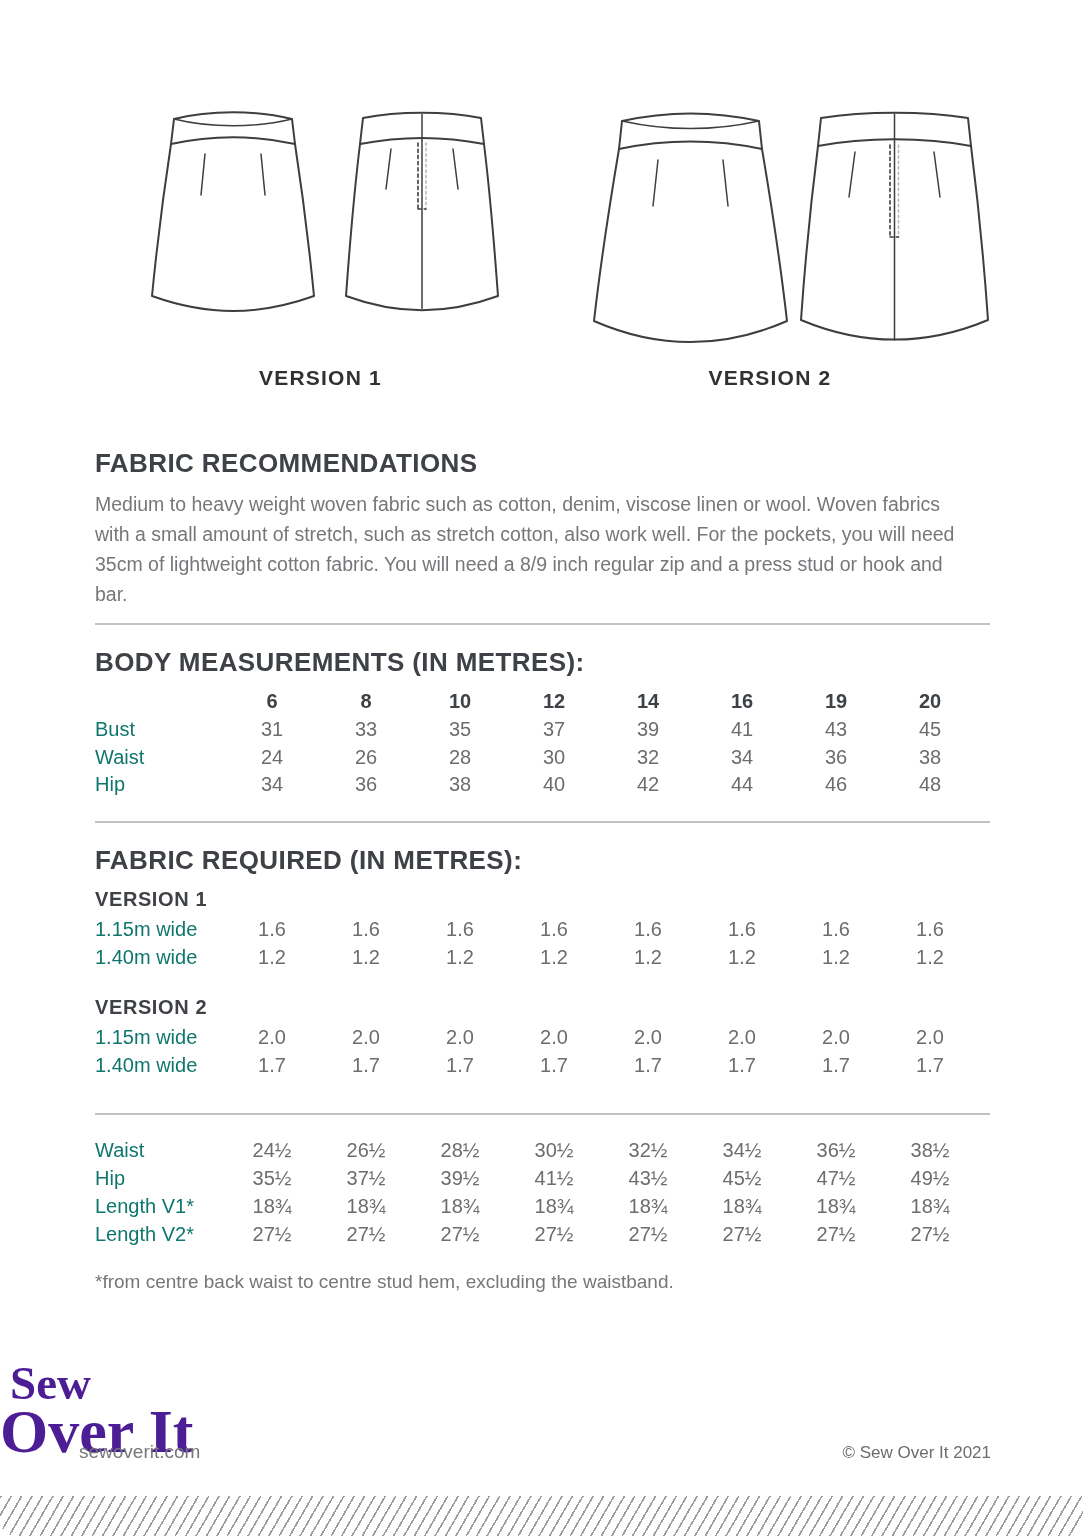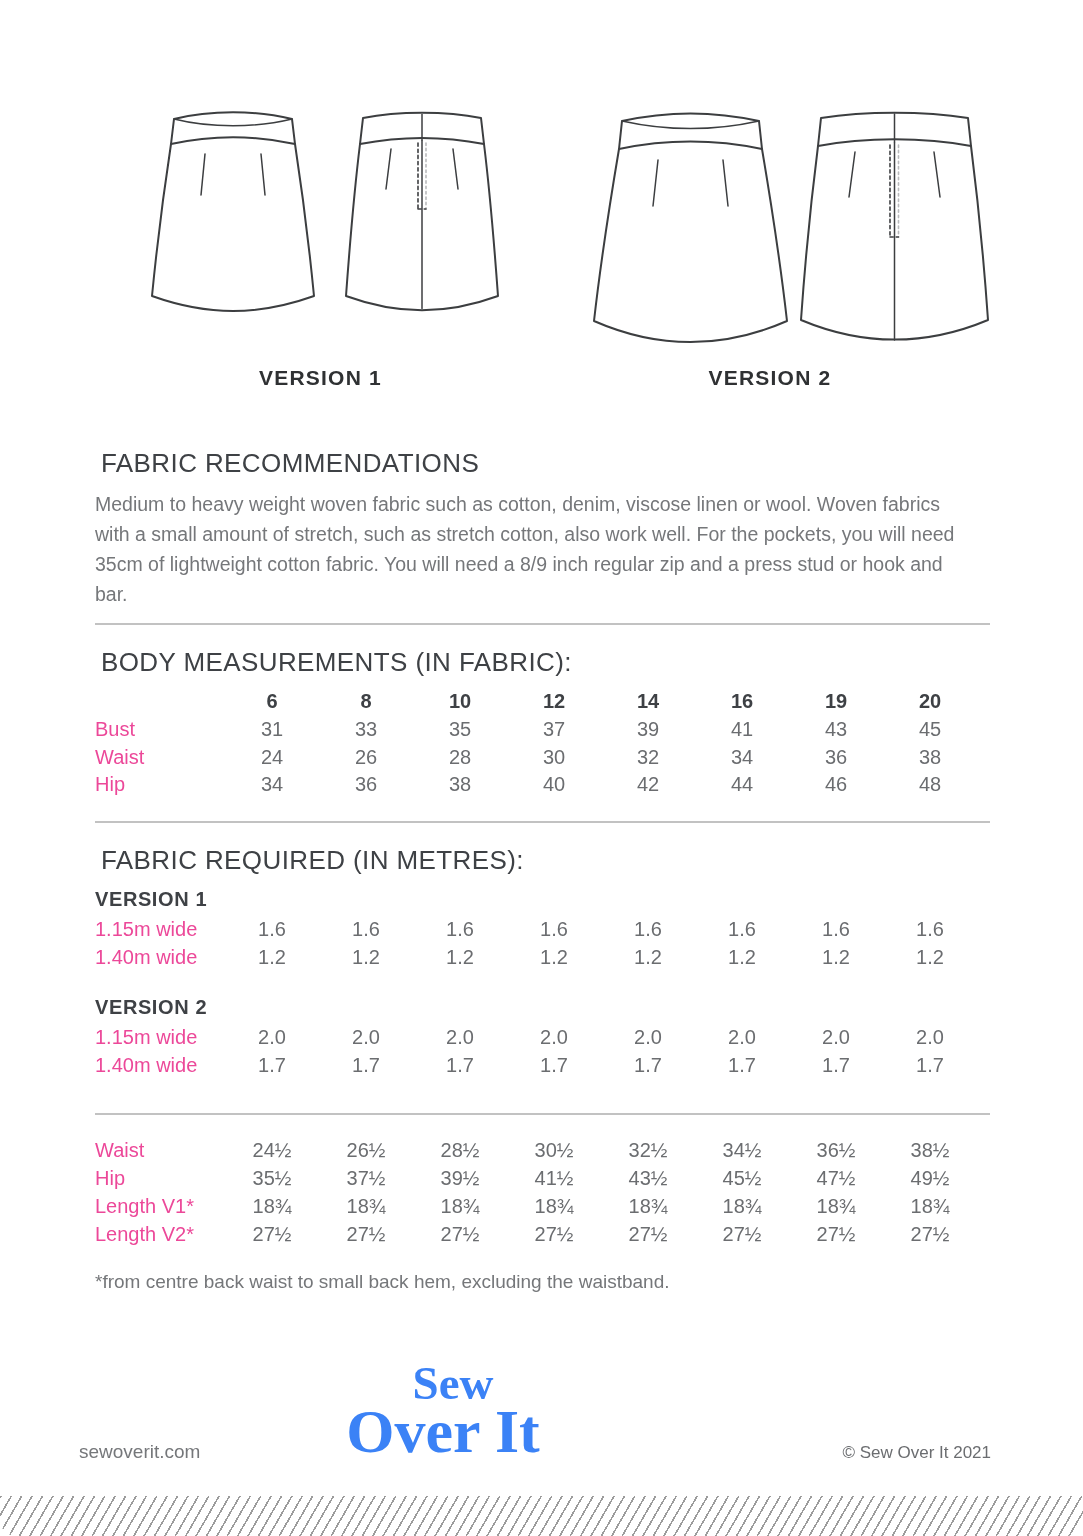--- a/index.html
+++ b/index.html
@@ -22,51 +22,51 @@
     position:absolute; top:366px; text-align:center;
     font-size:21px; font-weight:bold; letter-spacing:1.2px; color:#2f3133;
   }
   .version-label.v1 { left:138px; width:365px; }
   .version-label.v2 { left:570px; width:400px; }
 
   
   .content { position:absolute; left:95px; top:448px; width:895px; }
 
   .section-heading {
-    font-size:26px; font-weight:normal; letter-spacing:0.4px;
-    color:#3e4145; margin:0 0 10px 6px;
+    font-size:26px; font-weight:bold; letter-spacing:0.4px;
+    color:#3e4145; margin:0 0 10px 0;
   }
   .para { font-size:19.5px; line-height:30px; color:#75777a; margin:0 12px 14px 0; }
 
   .rule { border:none; border-top:2px solid #c2c2c2; height:0; }
   .rule.r1 { margin:6px 0 22px 0; }
   .rule.r2 { margin:22px 0 22px 0; }
   .rule.r3 { margin:34px 0 22px 0; }
 
   .trow {
     display:grid; grid-template-columns:130px repeat(8, 94px);
     width:882px; line-height:27.8px; font-size:20px;
   }
   .trow .cell { text-align:center; color:#6b6d70; }
-  .trow .rlabel { text-align:left; color:#ec4899; }
+  .trow .rlabel { text-align:left; color:#0f766e; }
   .thead .cell { font-weight:bold; color:#3e4145; }
 
   .subhead {
     font-size:20px; font-weight:bold; letter-spacing:0.6px;
     color:#3e4145; margin:12px 0 5px 0;
   }
   .subhead.second { margin-top:24px; }
 
   .fin-table { margin-top:4px; }
   .footnote { font-size:19px; color:#75777a; margin-top:22px; }
 
   
   .logo {
-    position:absolute; left:0; width:886px; top:1363px; text-align:center;
-    font-family:"Liberation Serif", serif; color:#3b82f6; line-height:0.88;
+    position:absolute; left:0; width:886px; top:1363px; 
+    font-family:"Liberation Serif", serif; color:#4c1d95; line-height:0.88;
   }
   .logo-line1 { font-size:47px; font-weight:bold; transform:translateX(10px); }
   .logo-line2 { font-size:62px; font-weight:bold; }
   .website   { position:absolute; left:79px;  top:1441px; font-size:19px; color:#75777a; }
   .copyright { position:absolute; right:92px; top:1443px; font-size:17px; color:#6b6d70; }
 
   
   .stripes {
     position:absolute; left:0; bottom:0; width:1083px; height:40px;
     background:repeating-linear-gradient(120deg,
@@ -126,21 +126,21 @@
   <div class="version-label v1">VERSION 1</div>
   <div class="version-label v2">VERSION 2</div>
 
   <div class="content">
 
     <h2 class="section-heading">FABRIC RECOMMENDATIONS</h2>
     <p class="para">Medium to heavy weight woven fabric such as cotton, denim, viscose linen or wool. Woven fabrics with a small amount of stretch, such as stretch cotton, also work well. For the pockets, you will need 35cm of lightweight cotton fabric. You will need a 8/9 inch regular zip and a press stud or hook and bar.</p>
 
     <hr class="rule r1">
 
-    <h2 class="section-heading">BODY MEASUREMENTS (IN FABRIC):</h2>
+    <h2 class="section-heading">BODY MEASUREMENTS (IN METRES):</h2>
     <div class="trow thead">
         <div class="cell rlabel"></div>
         <div class="cell">6</div>
         <div class="cell">8</div>
         <div class="cell">10</div>
         <div class="cell">12</div>
         <div class="cell">14</div>
         <div class="cell">16</div>
         <div class="cell">19</div>
         <div class="cell">20</div>
@@ -270,21 +270,21 @@
           <div class="cell">27½</div>
           <div class="cell">27½</div>
           <div class="cell">27½</div>
           <div class="cell">27½</div>
           <div class="cell">27½</div>
           <div class="cell">27½</div>
           <div class="cell">27½</div>
           <div class="cell">27½</div>
         </div>
     </div>
-    <p class="footnote">*from centre back waist  to small back hem, excluding the waistband.</p>
+    <p class="footnote">*from centre back waist  to centre stud hem, excluding the waistband.</p>
 
   </div>
 
   <div class="logo">
     <div class="logo-line1">Sew</div>
     <div class="logo-line2">Over It</div>
   </div>
   <div class="website">sewoverit.com</div>
   <div class="copyright">© Sew Over It 2021</div>
 

